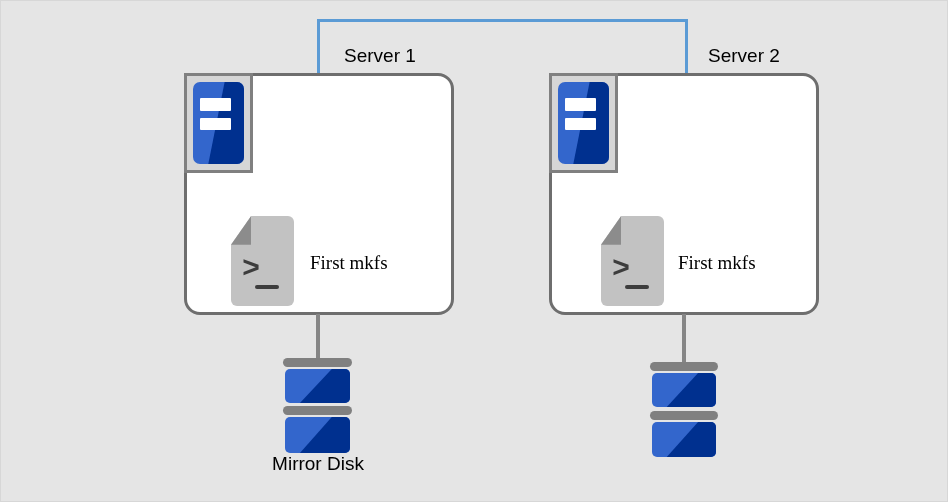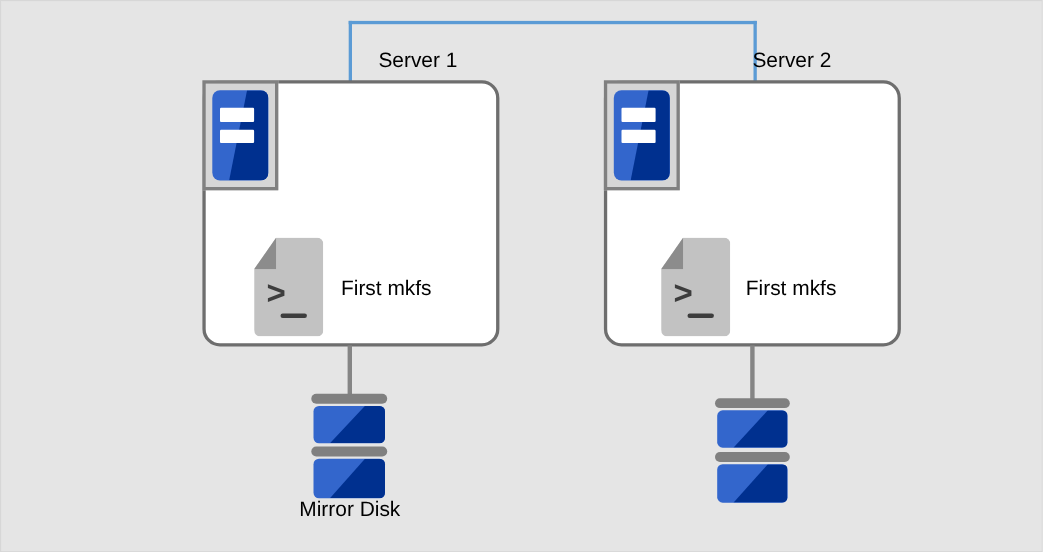--- a/index.html
+++ b/index.html
@@ -117,20 +117,21 @@
     background: #3d3d3d;
     border-radius: 2px;
   }
 
   .item-label {
     position: absolute;
     font-size: 19px;
     color: #000000;
     white-space: nowrap;
     line-height: 1;
+    font-family: Liberation Serif, serif;
   }
 
   
   .wire {
     position: absolute;
     background: #858585;
   }
 
   
   .disk {
@@ -206,21 +207,21 @@
       <div class="shade"></div>
     </div>
     <div class="platter-bar" style="top:48px;"></div>
     <div class="block" style="top:59px; height:36px;">
       <div class="shade"></div>
     </div>
   </div>
 
   <div class="disk-label" style="left:232px; top:453px; width:170px;">Mirror Disk</div>
 
-  <div class="server-label" style="left:683px; top:45px;">Server 2</div>
+  <div class="server-label" style="left:707px; top:45px;">Server 2</div>
 
   <div class="server-box" style="left:548px; top:72px; width:270px; height:242px;"></div>
 
   <div class="server-icon" style="left:548px; top:72px; width:69px; height:100px;">
     <div class="chassis">
       <div class="shade"></div>
       <div class="bar b1"></div>
       <div class="bar b2"></div>
     </div>
   </div>

